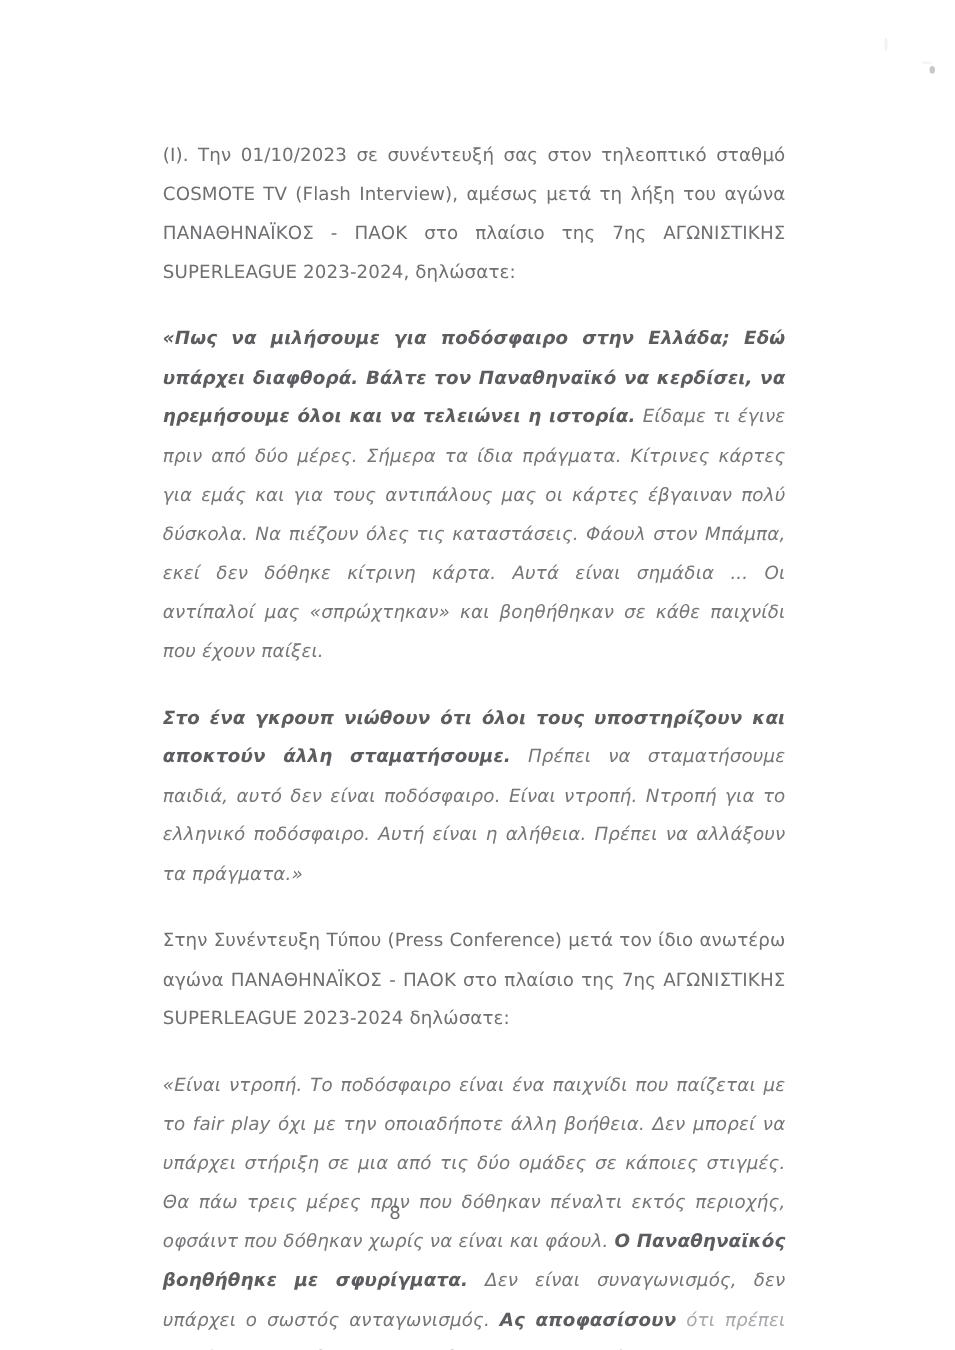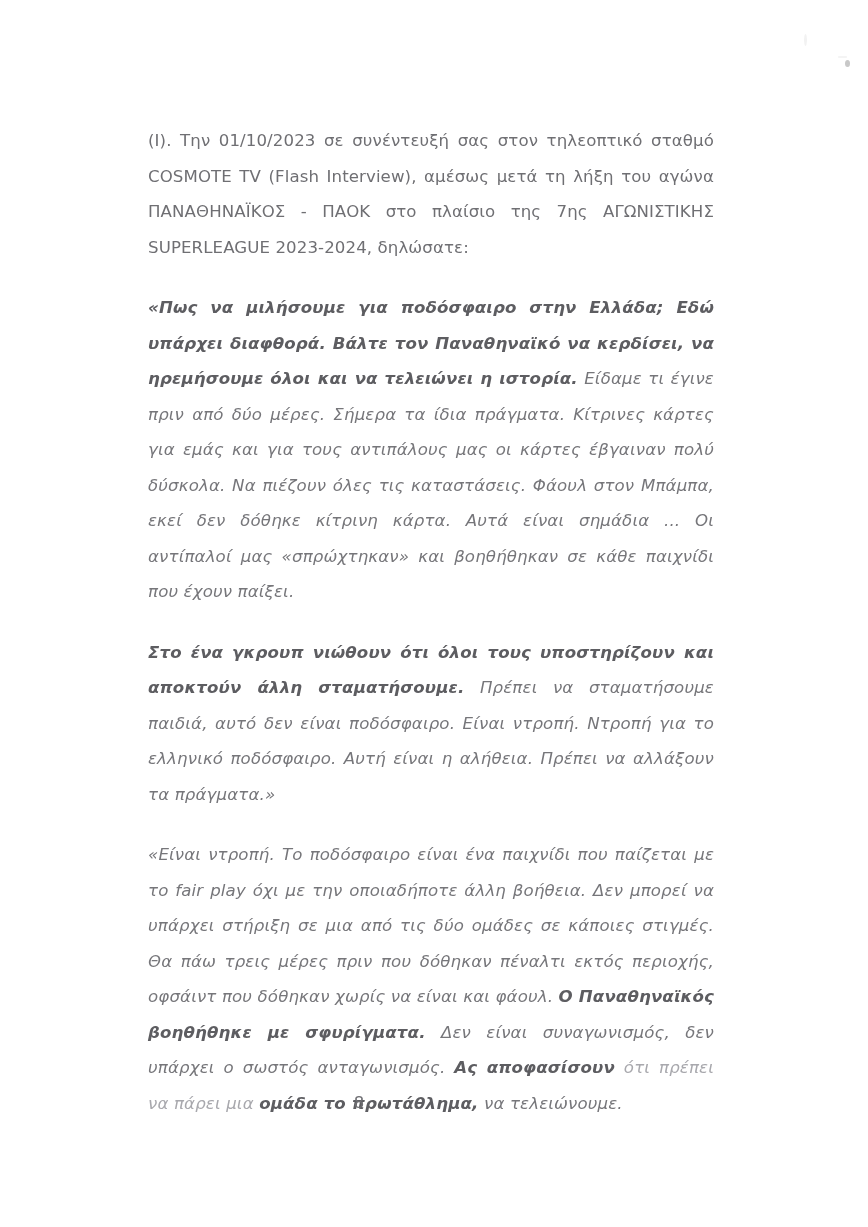--- a/index.html
+++ b/index.html
@@ -92,20 +92,21 @@
   <span class="speck s3"></span>
 
   <div class="content">
 
     <p class="para upright"><span>(Ι). Την 01/10/2023 σε συνέντευξή σας στον τηλεοπτικό σταθμό COSMOTE TV (Flash Interview), αμέσως μετά τη λήξη του αγώνα ΠΑΝΑΘΗΝΑΪΚΟΣ - ΠΑΟΚ στο πλαίσιο της 7ης ΑΓΩΝΙΣΤΙΚΗΣ SUPERLEAGUE 2023-2024, δηλώσατε:</span></p>
 
     <p class="para quote"><span class="q-em">«Πως να μιλήσουμε για ποδόσφαιρο στην Ελλάδα; Εδώ υπάρχει διαφθορά. Βάλτε τον Παναθηναϊκό να κερδίσει, να ηρεμήσουμε όλοι και να τελειώνει η ιστορία.</span><span> Είδαμε τι έγινε πριν από δύο μέρες. Σήμερα τα ίδια πράγματα. Κίτρινες κάρτες για εμάς και για τους αντιπάλους μας οι κάρτες έβγαιναν πολύ δύσκολα. Να πιέζουν όλες τις καταστάσεις. Φάουλ στον Μπάμπα, εκεί δεν δόθηκε κίτρινη κάρτα. Αυτά είναι σημάδια ... Οι αντίπαλοί μας «σπρώχτηκαν» και βοηθήθηκαν σε κάθε παιχνίδι που έχουν παίξει.</span></p>
 
     <p class="para quote"><span class="q-em">Στο ένα γκρουπ νιώθουν ότι όλοι τους υποστηρίζουν και αποκτούν άλλη σταματήσουμε.</span><span> Πρέπει να σταματήσουμε παιδιά, αυτό δεν είναι ποδόσφαιρο. Είναι ντροπή. Ντροπή για το ελληνικό ποδόσφαιρο. Αυτή είναι η αλήθεια. Πρέπει να αλλάξουν τα πράγματα.»</span></p>
 
+    <p class="para upright"><span>Στην Συνέντευξη Τύπου (Press Conference) μετά τον ίδιο ανωτέρω αγώνα ΠΑΝΑΘΗΝΑΪΚΟΣ - ΠΑΟΚ στο πλαίσιο της 7ης ΑΓΩΝΙΣΤΙΚΗΣ SUPERLEAGUE 2023-2024 δηλώσατε:</span></p>
 
     <p class="para quote"><span>«Είναι ντροπή. Το ποδόσφαιρο είναι ένα παιχνίδι που παίζεται με το fair play όχι με την οποιαδήποτε άλλη βοήθεια. Δεν μπορεί να υπάρχει στήριξη σε μια από τις δύο ομάδες σε κάποιες στιγμές. Θα πάω τρεις μέρες πριν που δόθηκαν πέναλτι εκτός περιοχής, οφσάιντ που δόθηκαν χωρίς να είναι και φάουλ. </span><span class="q-em">Ο Παναθηναϊκός βοηθήθηκε με σφυρίγματα.</span><span> Δεν είναι συναγωνισμός, δεν υπάρχει ο σωστός ανταγωνισμός. </span><span class="q-em">Ας αποφασίσουν</span><span class="faded"> ότι πρέπει να πάρει μια </span><span class="q-em">ομάδα το πρωτάθλημα,</span><span> να τελειώνουμε.</span></p>
 
   </div>
 
   <div class="page-number">
     <span class="pn-inner">8</span>
   </div>
 
 </div>

